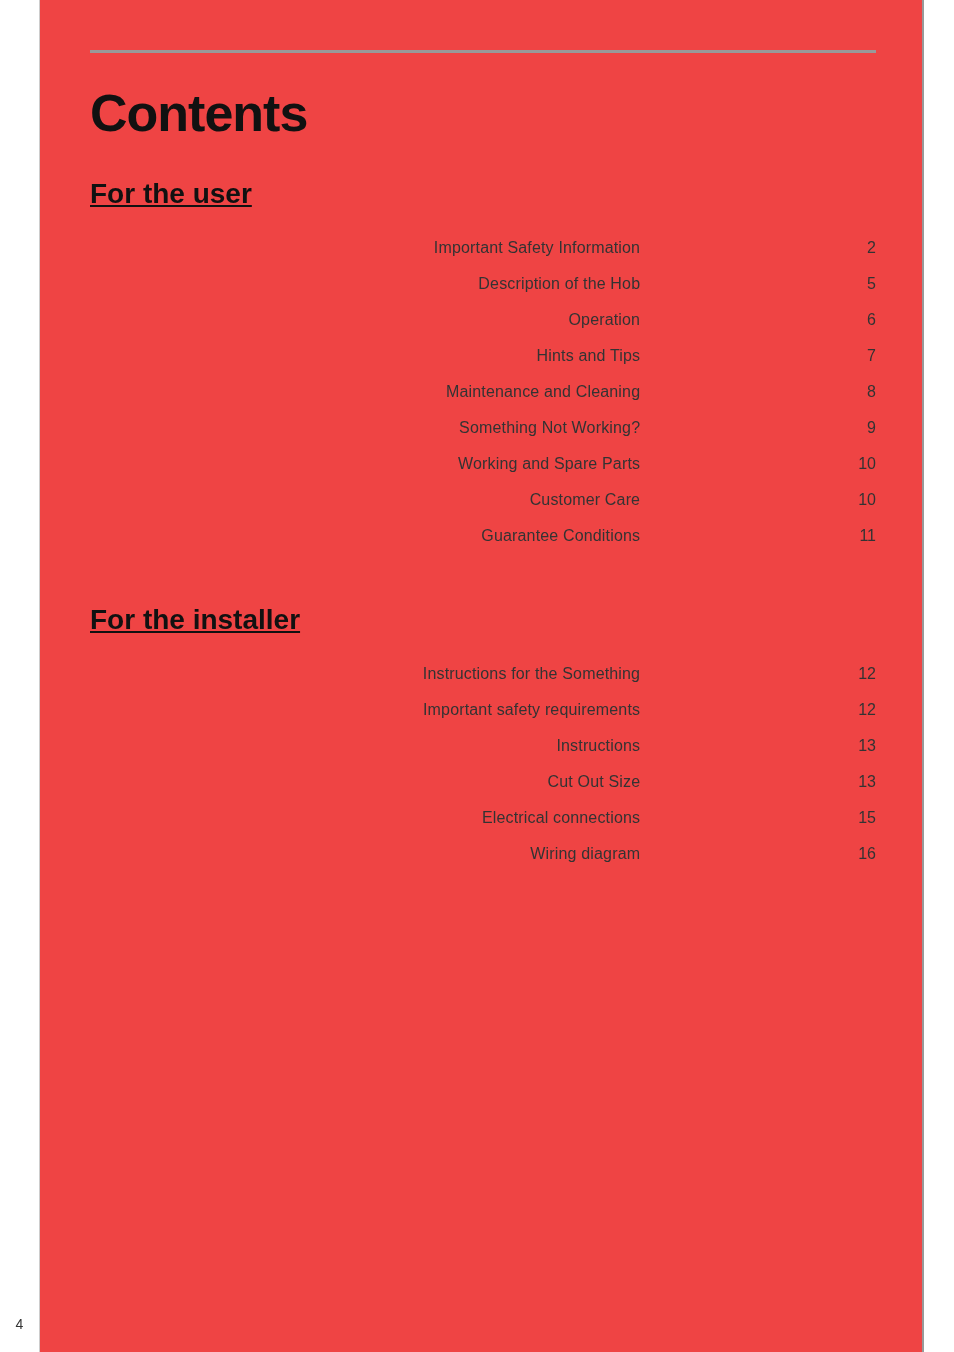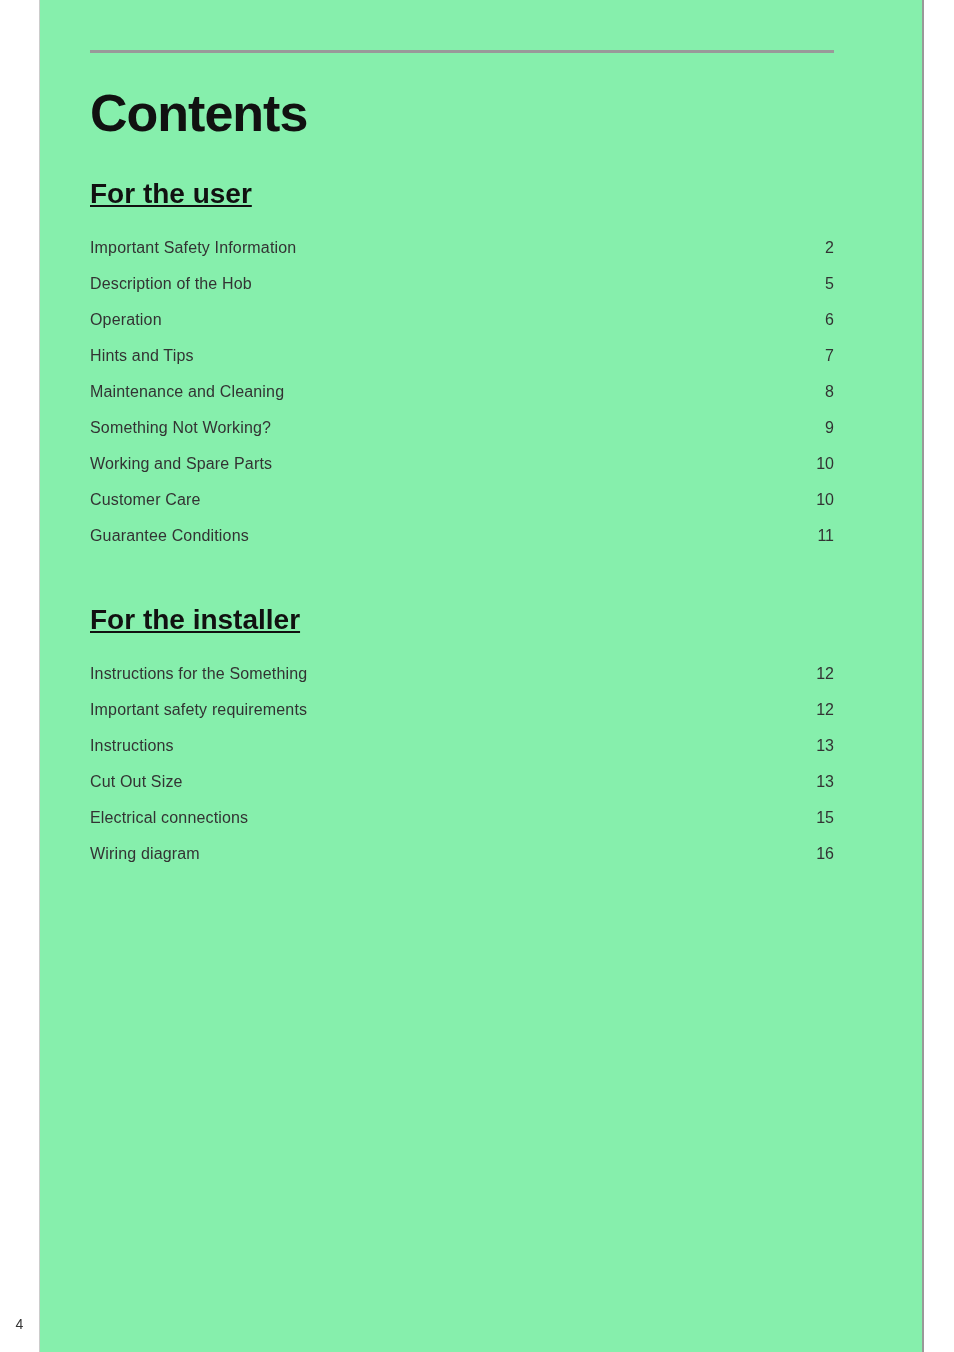--- a/index.html
+++ b/index.html
@@ -37,22 +37,22 @@
     }
 
     .page-number {
       font-size: 14px;
       color: #333;
       writing-mode: horizontal-tb;
     }
 
     .content-area {
       flex: 1;
-      background: #86efac;
-      padding: 50px 88px 60px 50px;
+      background: #ef4444;
+      padding: 50px 46px 60px 50px;
       border-right: 2px solid #999;
     }
 
     .top-border {
       width: 100%;
       height: 3px;
       background: #999;
       margin-bottom: 30px;
     }
 
@@ -82,20 +82,21 @@
     .toc-table tr {
       border: none;
     }
 
     .toc-table td {
       padding: 9px 0;
       font-size: 16px;
       color: #333;
       border: none;
       vertical-align: middle;
+      text-align: right;
     }
 
     .toc-table td.item-label {
       width: 70%;
       letter-spacing: 0.01em;
     }
 
     .toc-table td.item-page {
       text-align: right;
       width: 30%;

